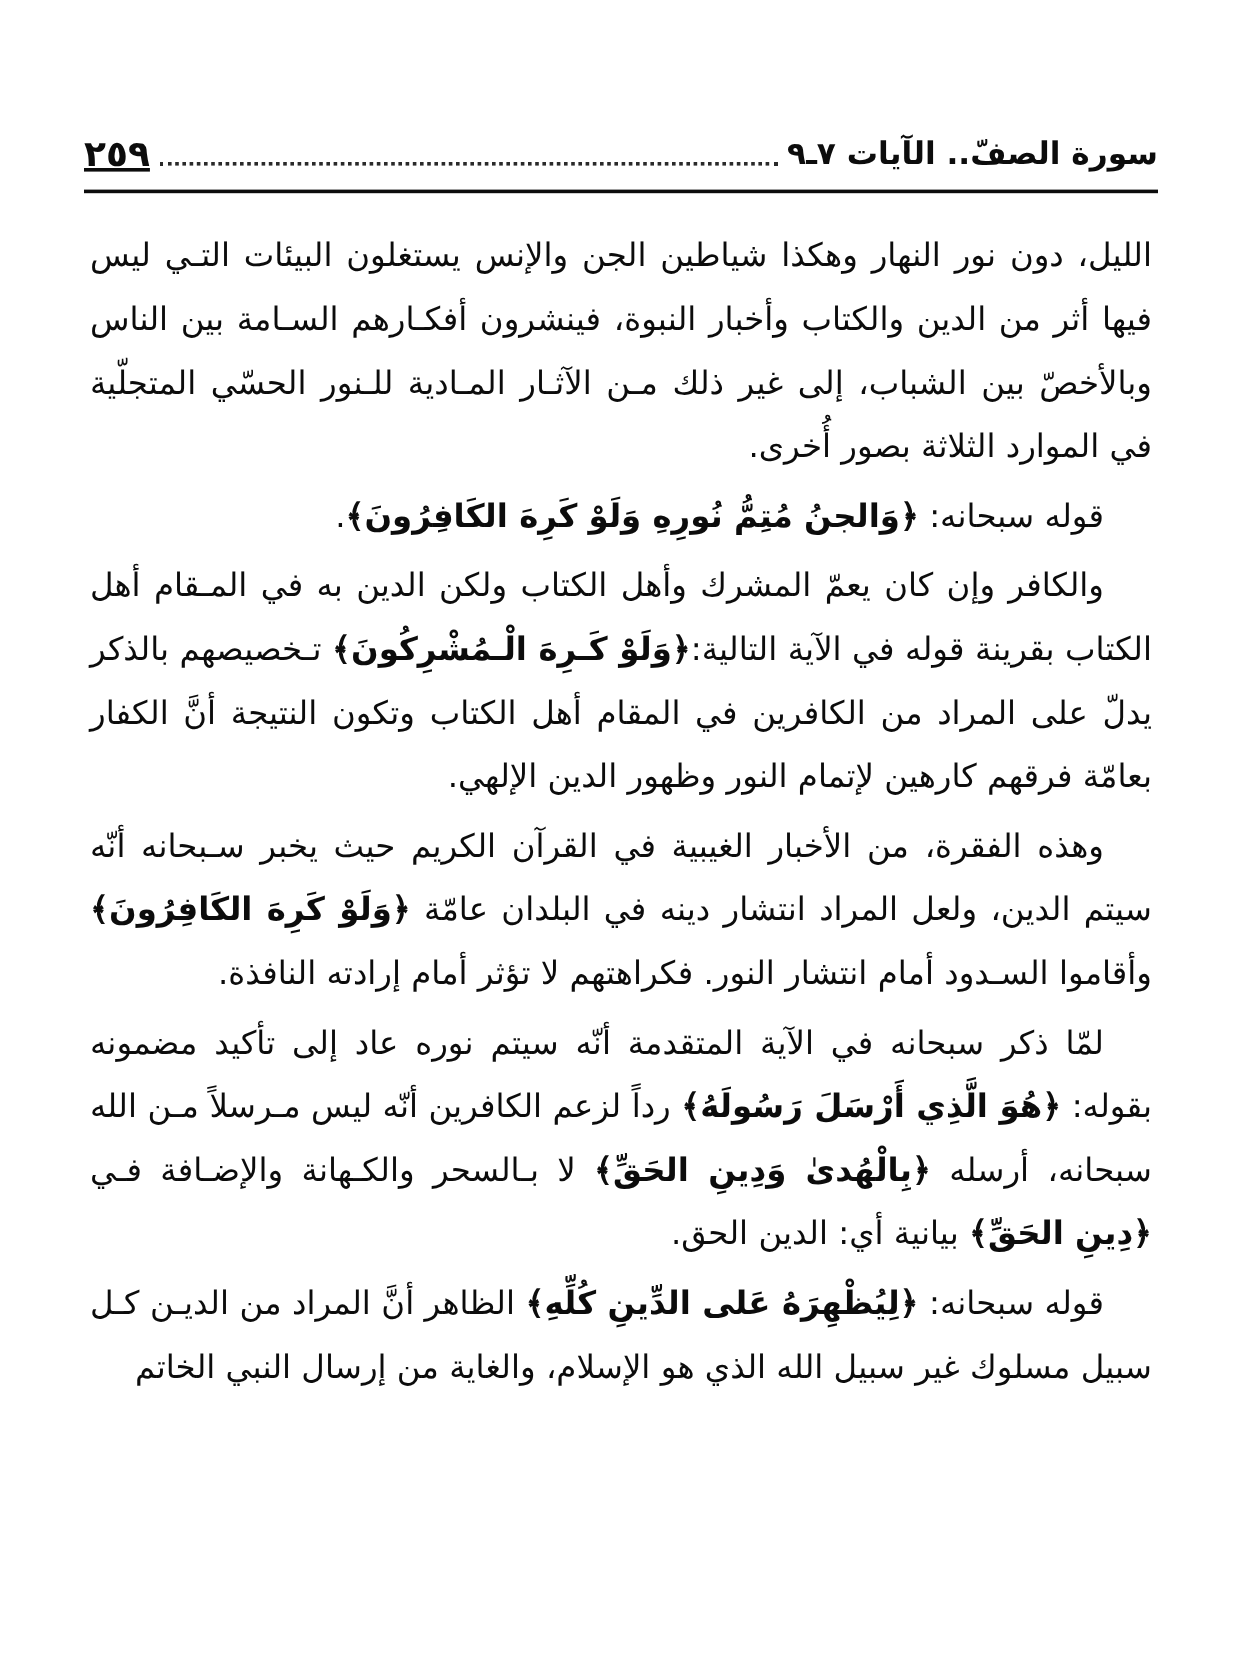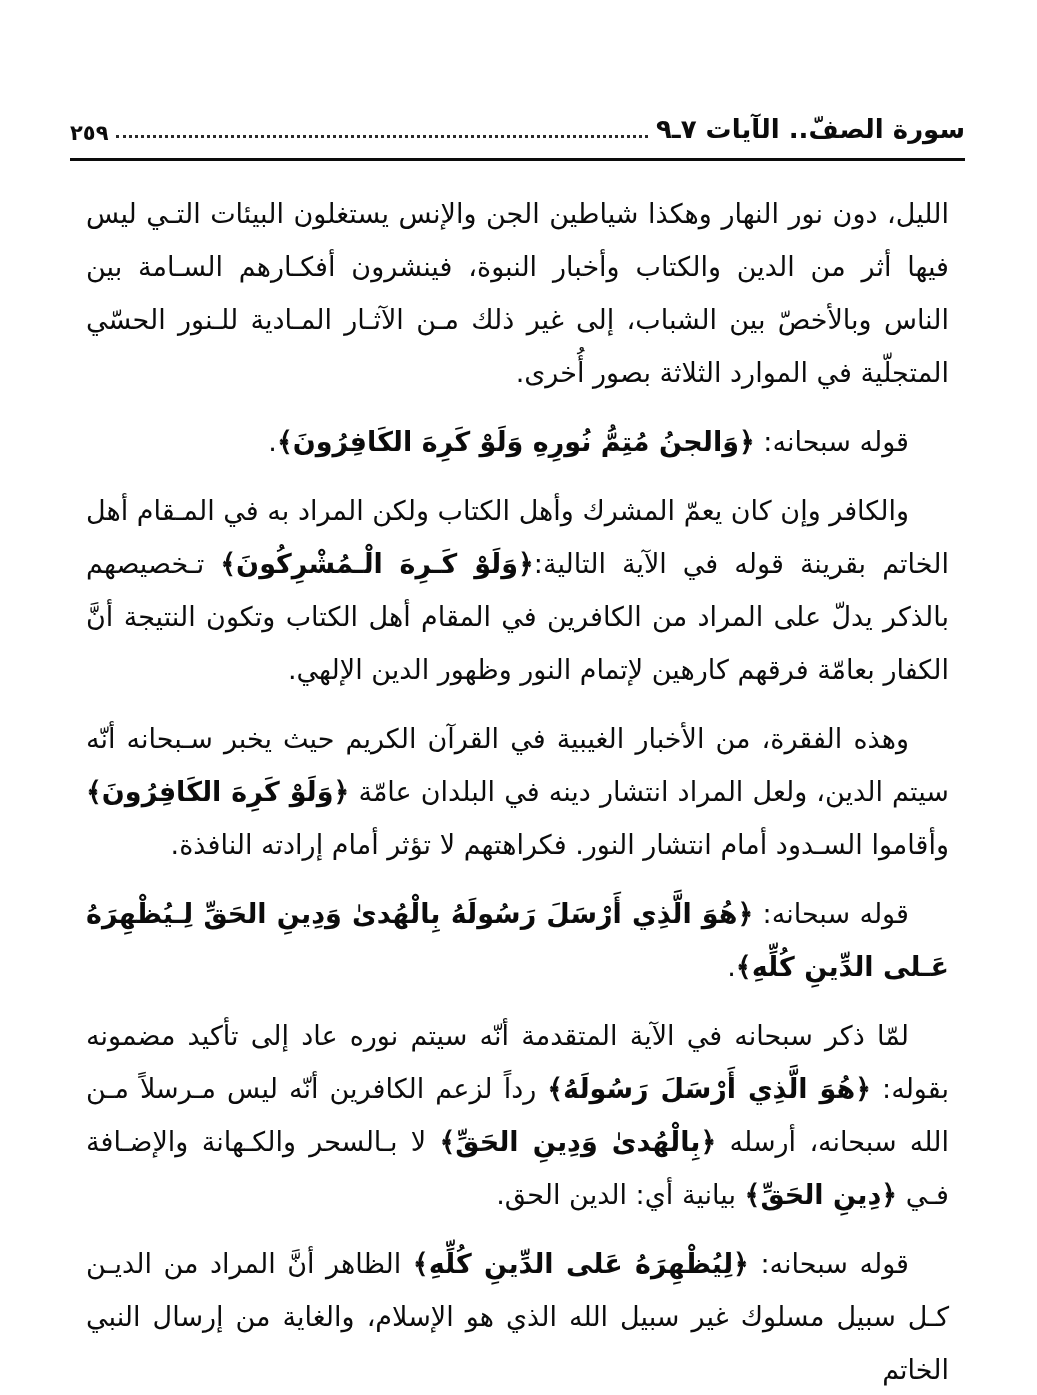--- a/index.html
+++ b/index.html
@@ -34,38 +34,39 @@
     white-space: nowrap;
     letter-spacing: 0.5px;
   }
   .header-dots {
     flex: 1 1 auto;
     border-bottom: 3px dotted #2a2a2a;
     margin: 0 8px 6px 8px;
     height: 0;
   }
   .page-number {
-    font-size: 21px;
+    font-size: 30px;
     line-height: 1;
     white-space: nowrap;
+    text-decoration: underline;
   }
   .header-rule {
     border: none;
     border-top: 3.5px solid #0c0c0c;
     margin: 14px 0 0 0;
   }
   
   .body-text {
     margin-top: 26px;
     font-size: 27px;
     line-height: 53px;
     text-align: justify;
   }
   .para {
-    margin: 16px;
+    margin: 5px;
     text-indent: 40px;
   }
   .para.no-indent {
     text-indent: 0;
   }
   .quran {
     font-weight: bold;
   }
 </style>
 </head>
@@ -80,24 +81,23 @@
   </div>
 
   <hr class="header-rule">
 
   <div class="body-text">
 
     <p class="para no-indent"><span>الليل، دون نور النهار وهكذا شياطين الجن والإنس يستغلون البيئات التـي ليس فيها أثر من الدين والكتاب وأخبار النبوة، فينشرون أفكـارهم السـامة بين الناس وبالأخصّ بين الشباب، إلى غير ذلك مـن الآثـار المـادية للـنور الحسّي المتجلّية في الموارد الثلاثة بصور أُخرى.</span></p>
 
     <p class="para"><span>قوله سبحانه: </span><span class="quran">﴿وَالجنُ مُتِمُّ نُورِهِ وَلَوْ كَرِهَ الكَافِرُونَ﴾</span><span>.</span></p>
 
-    <p class="para"><span>والكافر وإن كان يعمّ المشرك وأهل الكتاب ولكن المراد به في المـقام أهل الخاتم بقرينة قوله في الآية التالية:</span><span class="quran">﴿وَلَوْ كَـرِهَ الْـمُشْرِكُونَ﴾</span><span> تـخصيصهم بالذكر يدلّ على المراد من الكافرين في المقام أهل الكتاب وتكون النتيجة أنَّ الكفار بعامّة فرقهم كارهين لإتمام النور وظهور الدين الإلهي.</span></p>
+    <p class="para"><span>والكافر وإن كان يعمّ المشرك وأهل الكتاب ولكن الدين به في المـقام أهل الكتاب بقرينة قوله في الآية التالية:</span><span class="quran">﴿وَلَوْ كَـرِهَ الْـمُشْرِكُونَ﴾</span><span> تـخصيصهم بالذكر يدلّ على المراد من الكافرين في المقام أهل الكتاب وتكون النتيجة أنَّ الكفار بعامّة فرقهم كارهين لإتمام النور وظهور الدين الإلهي.</span></p>
 
     <p class="para"><span>وهذه الفقرة، من الأخبار الغيبية في القرآن الكريم حيث يخبر سـبحانه أنّه سيتم الدين، ولعل المراد انتشار دينه في البلدان عامّة </span><span class="quran">﴿وَلَوْ كَرِهَ الكَافِرُونَ﴾</span><span> وأقاموا السـدود أمام انتشار النور. فكراهتهم لا تؤثر أمام إرادته النافذة.</span></p>
 
-    <p class="para"><span>قوله سبحانه: </span><span class="quran">﴿هُوَ الَّذِي أَرْسَلَ رَسُولَهُ بِالْهُدىٰ وَدِينِ الحَقِّ لِـيُظْهِرَهُ عَـلى الدِّينِ كُلِّهِ﴾</span><span>.</span></p>
 
     <p class="para"><span>لمّا ذكر سبحانه في الآية المتقدمة أنّه سيتم نوره عاد إلى تأكيد مضمونه بقوله: </span><span class="quran">﴿هُوَ الَّذِي أَرْسَلَ رَسُولَهُ﴾</span><span> رداً لزعم الكافرين أنّه ليس مـرسلاً مـن الله سبحانه، أرسله </span><span class="quran">﴿بِالْهُدىٰ وَدِينِ الحَقِّ﴾</span><span> لا بـالسحر والكـهانة والإضـافة فـي </span><span class="quran">﴿دِينِ الحَقِّ﴾</span><span> بيانية أي: الدين الحق.</span></p>
 
     <p class="para"><span>قوله سبحانه: </span><span class="quran">﴿لِيُظْهِرَهُ عَلى الدِّينِ كُلِّهِ﴾</span><span> الظاهر أنَّ المراد من الديـن كـل سبيل مسلوك غير سبيل الله الذي هو الإسلام، والغاية من إرسال النبي الخاتم</span></p>
 
   </div>
 </div>
 
 </body></html>

